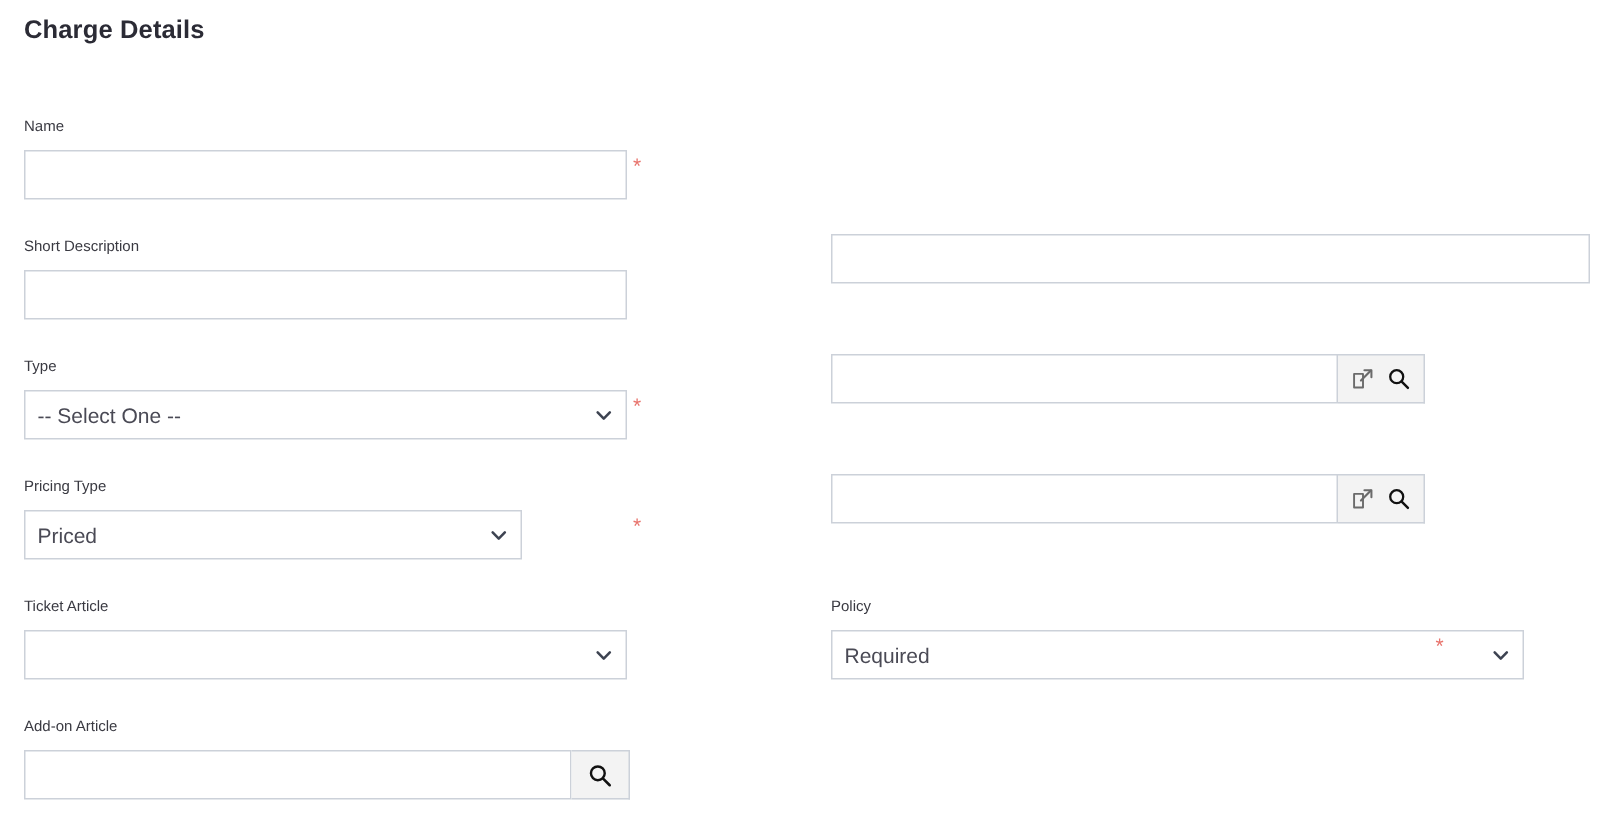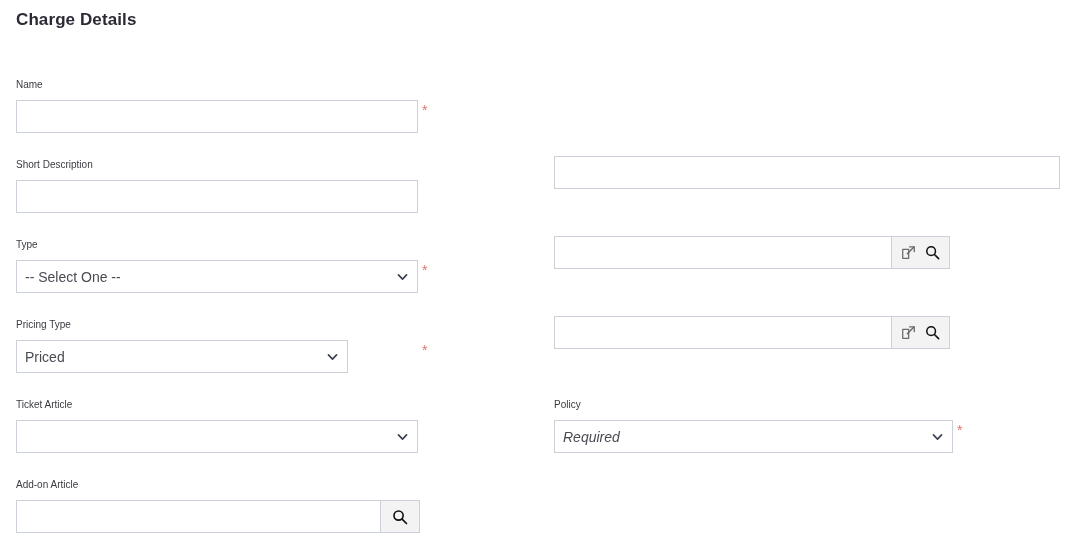--- a/index.html
+++ b/index.html
@@ -252,21 +252,21 @@
             <path d="M3 5.5 L8 10.5 L13 5.5" stroke="currentColor" stroke-width="2.1" stroke-linecap="round" stroke-linejoin="round"></path>
           </svg>
         </span>
       </div>
     </div>
 
     <div class="field col-right">
       <div class="field-label">Policy</div>
       <div class="control-wrap">
         <span class="sel-wrap">
-          <select class="sel" style="width:399px;font-style:italic;">
+          <select class="sel" style="width:462px;">
             <option>Required</option>
           </select>
           <svg class="chev" viewBox="0 0 16 16" fill="none">
             <path d="M3 5.5 L8 10.5 L13 5.5" stroke="currentColor" stroke-width="2.1" stroke-linecap="round" stroke-linejoin="round"></path>
           </svg>
         </span>
         <span class="req-star" style="left:403px; top:3px;">*</span>
       </div>
     </div>
   </div>

